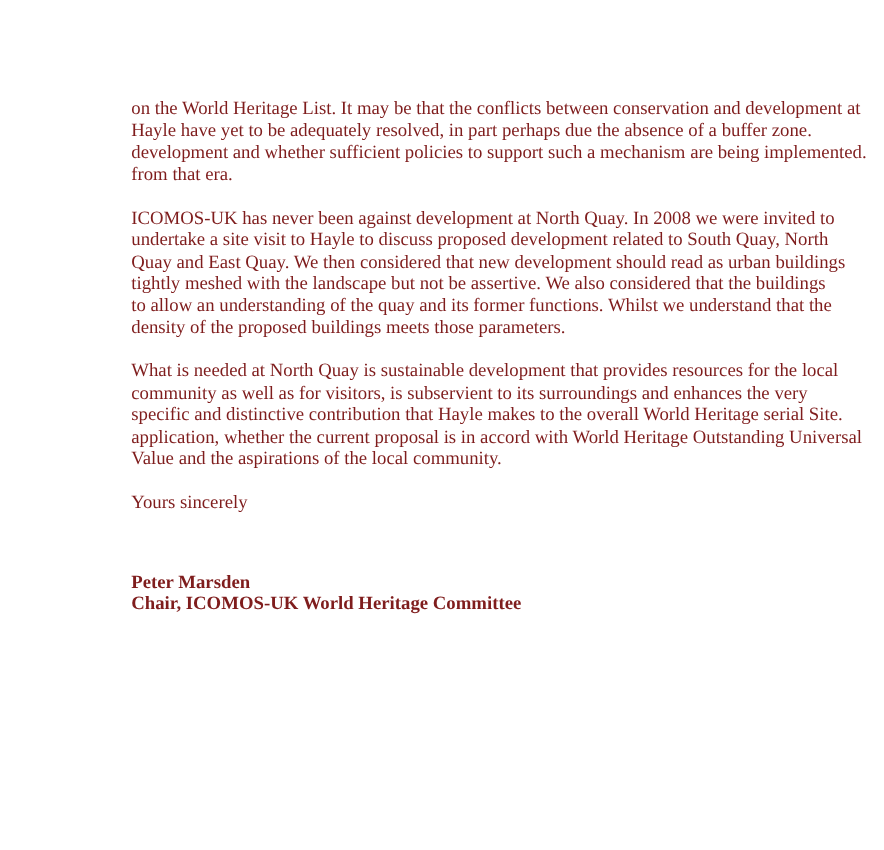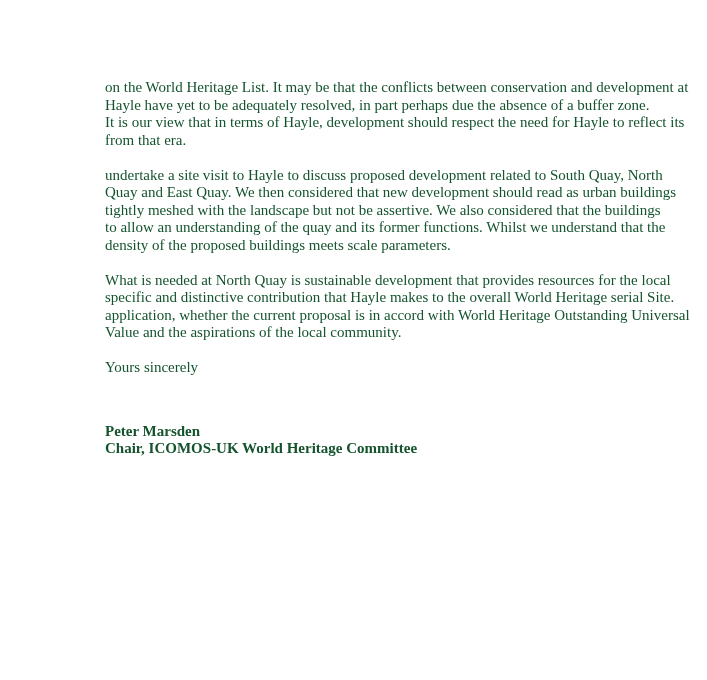--- a/index.html
+++ b/index.html
@@ -15,21 +15,21 @@
     overflow: hidden;
   }
   .letter-body {
     position: absolute;
     left: 105px;
     top: 79px;
     width: 530px;
     font-family: "Liberation Serif", "DejaVu Serif", serif;
     font-size: 15px;
     line-height: 17.5px;
-    color: #14532d;
+    color: #7f1d1d;
   }
   .para {
     margin: 0 0 17.5px 0;
   }
   .line {
     white-space: pre;
   }
   .closing {
     margin: 0 0 17.5px 0;
   }
@@ -40,34 +40,36 @@
 </style>
 </head>
 <body>
 
 <div class="page">
   <div class="letter-body">
 
     <div class="para">
         <div class="line">on the World Heritage List. It may be that the conflicts between conservation and development at</div>
         <div class="line">Hayle have yet to be adequately resolved, in part perhaps due the absence of a buffer zone.</div>
-        <div class="line">It is our view that in terms of Hayle, development should respect the need for Hayle to reflect its</div>
+        <div class="line">development and whether sufficient policies to support such a mechanism are being implemented.</div>
         <div class="line">from that era.</div>
       </div>
 
     <div class="para">
+        <div class="line">ICOMOS-UK has never been against development at North Quay. In 2008 we were invited to</div>
         <div class="line">undertake a site visit to Hayle to discuss proposed development related to South Quay, North</div>
         <div class="line">Quay and East Quay. We then considered that new development should read as urban buildings</div>
         <div class="line">tightly meshed with the landscape but not be assertive. We also considered that the buildings</div>
         <div class="line">to allow an understanding of the quay and its former functions. Whilst we understand that the</div>
-        <div class="line">density of the proposed buildings meets scale parameters.</div>
+        <div class="line">density of the proposed buildings meets those parameters.</div>
       </div>
 
     <div class="para">
         <div class="line">What is needed at North Quay is sustainable development that provides resources for the local</div>
+        <div class="line">community as well as for visitors, is subservient to its surroundings and enhances the very</div>
         <div class="line">specific and distinctive contribution that Hayle makes to the overall World Heritage serial Site.</div>
         <div class="line">application, whether the current proposal is in accord with World Heritage Outstanding Universal</div>
         <div class="line">Value and the aspirations of the local community.</div>
       </div>
 
     <div class="closing">Yours sincerely</div>
 
     <div class="signature">
       <div class="line">Peter Marsden</div>
       <div class="line">Chair, ICOMOS-UK World Heritage Committee</div>

